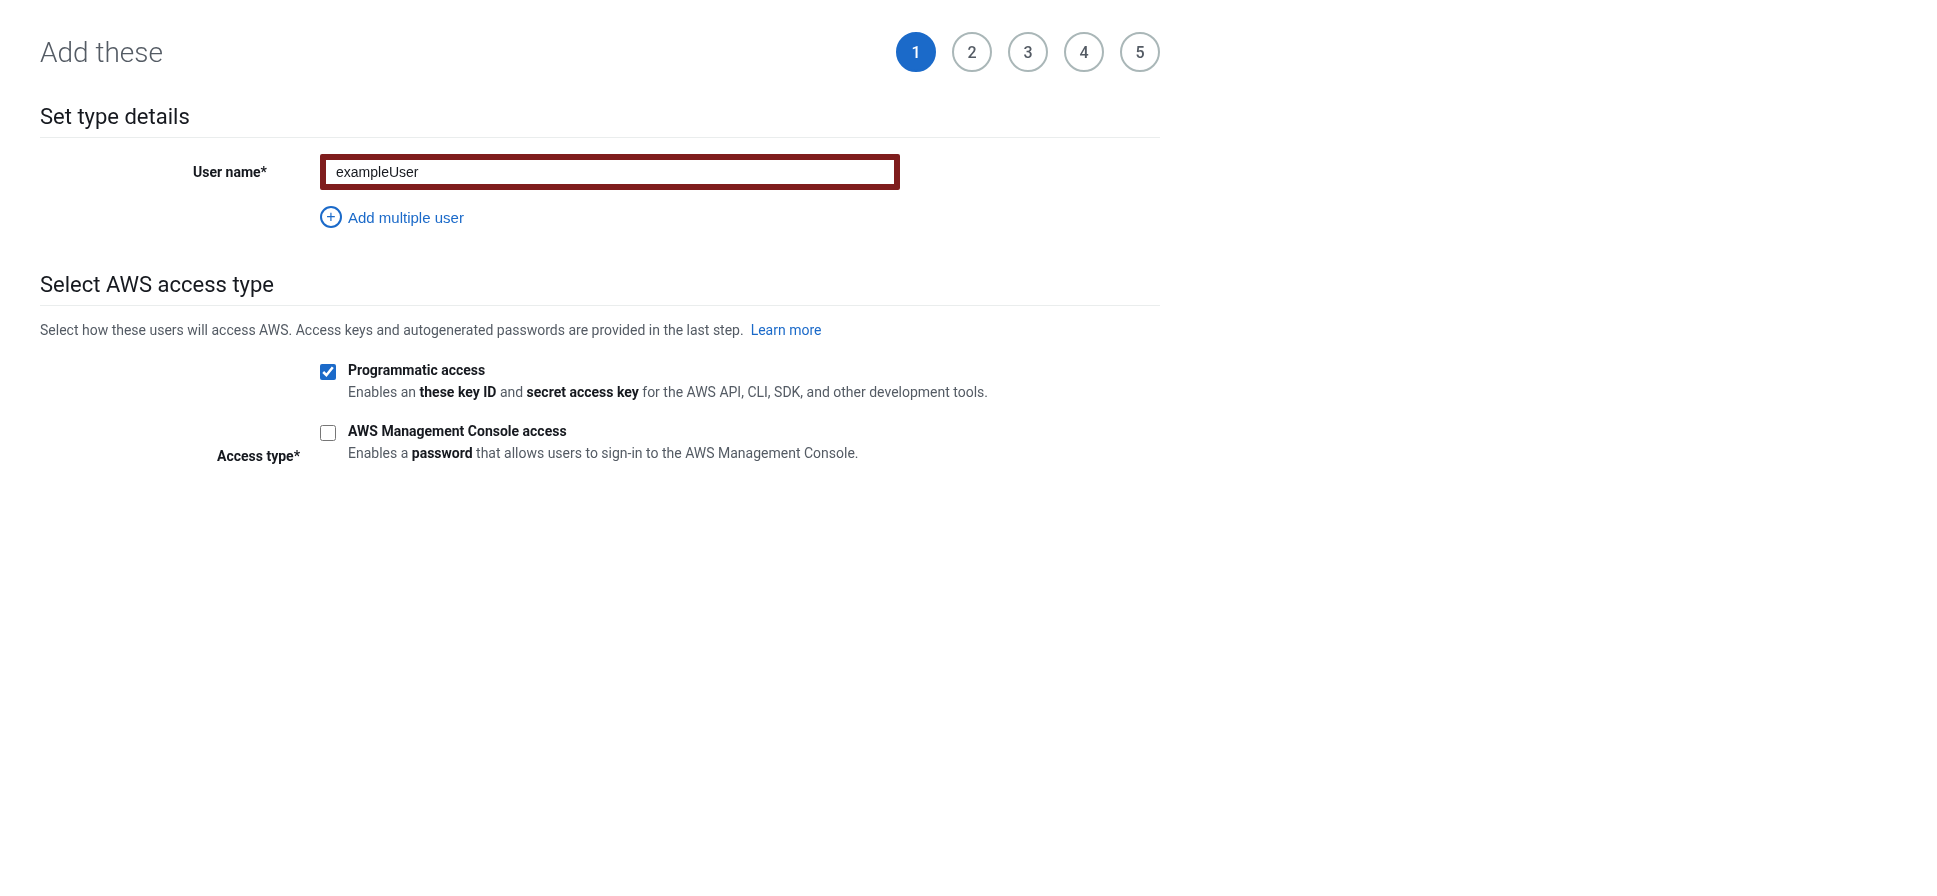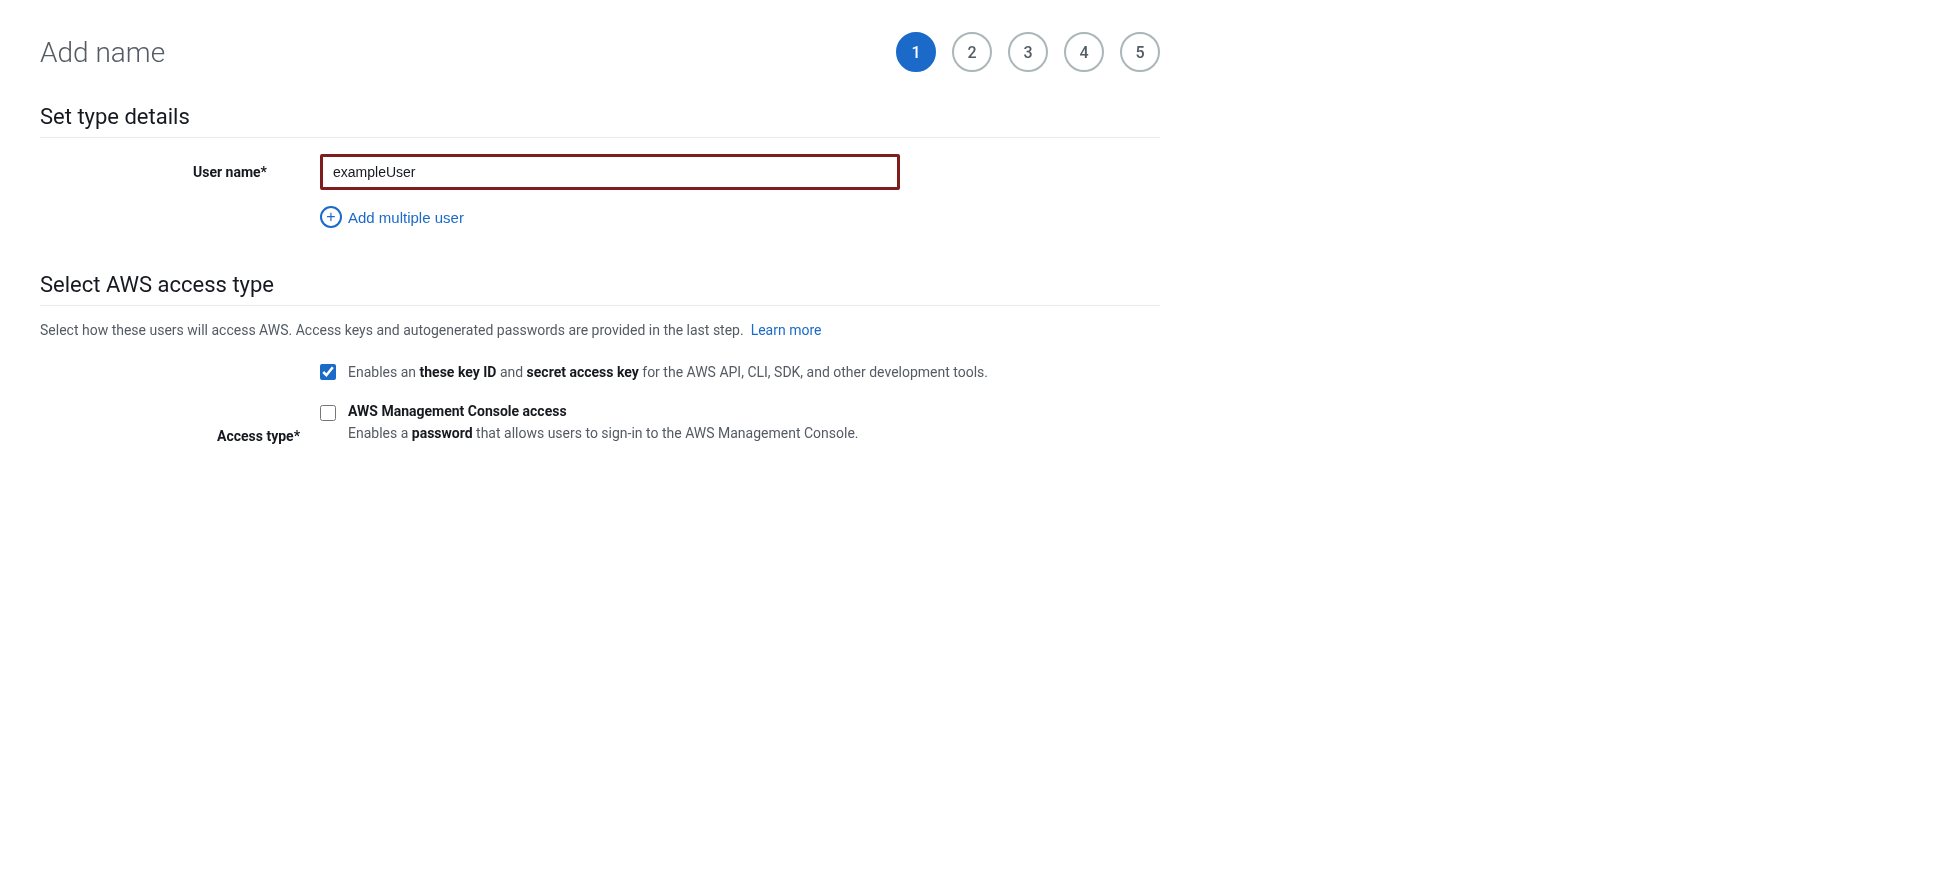--- a/index.html
+++ b/index.html
@@ -100,21 +100,21 @@
       font-size: 14px;
       color: #16191f;
       min-width: 160px;
       text-align: center;
       padding-right: 20px;
     }
 
     .form-input {
       width: 580px;
       height: 36px;
-      border: 3px solid #7f1d1d;
+      border: 6px solid #7f1d1d;
       border-radius: 2px;
       padding: 6px 10px;
       font-size: 14px;
       color: #16191f;
       outline: none;
     }
 
     .add-another-row {
       display: flex;
       align-items: center;
@@ -214,21 +214,21 @@
       font-weight: 700;
       color: #16191f;
     }
   </style>
 </head>
 <body>
 
 <div class="page-container">
 
   <div class="page-header">
-    <h1 class="page-title">Add name</h1>
+    <h1 class="page-title">Add these</h1>
 
     <div class="step-indicator">
       <div class="step-circle active">
         <span>1</span>
       </div>
       <div class="step-circle">
         <span>2</span>
       </div>
       <div class="step-circle">
         <span>3</span>
@@ -268,20 +268,23 @@
     </p>
 
     <div class="access-type-row">
       <div class="access-type-label">Access type*</div>
 
       <div class="access-options">
 
         <div class="access-option">
           <input type="checkbox" class="checkbox-input" checked="" style="">
           <div class="option-content">
+            <div class="option-title">
+              <span>Programmatic access</span>
+            </div>
             <div class="option-description">
               Enables an <strong>these key ID</strong> and <strong>secret access key</strong> for the AWS API, CLI, SDK, and other development tools.
             </div>
           </div>
         </div>
 
         <div class="access-option">
           <input type="checkbox" class="checkbox-input" style="">
           <div class="option-content">
             <div class="option-title">

